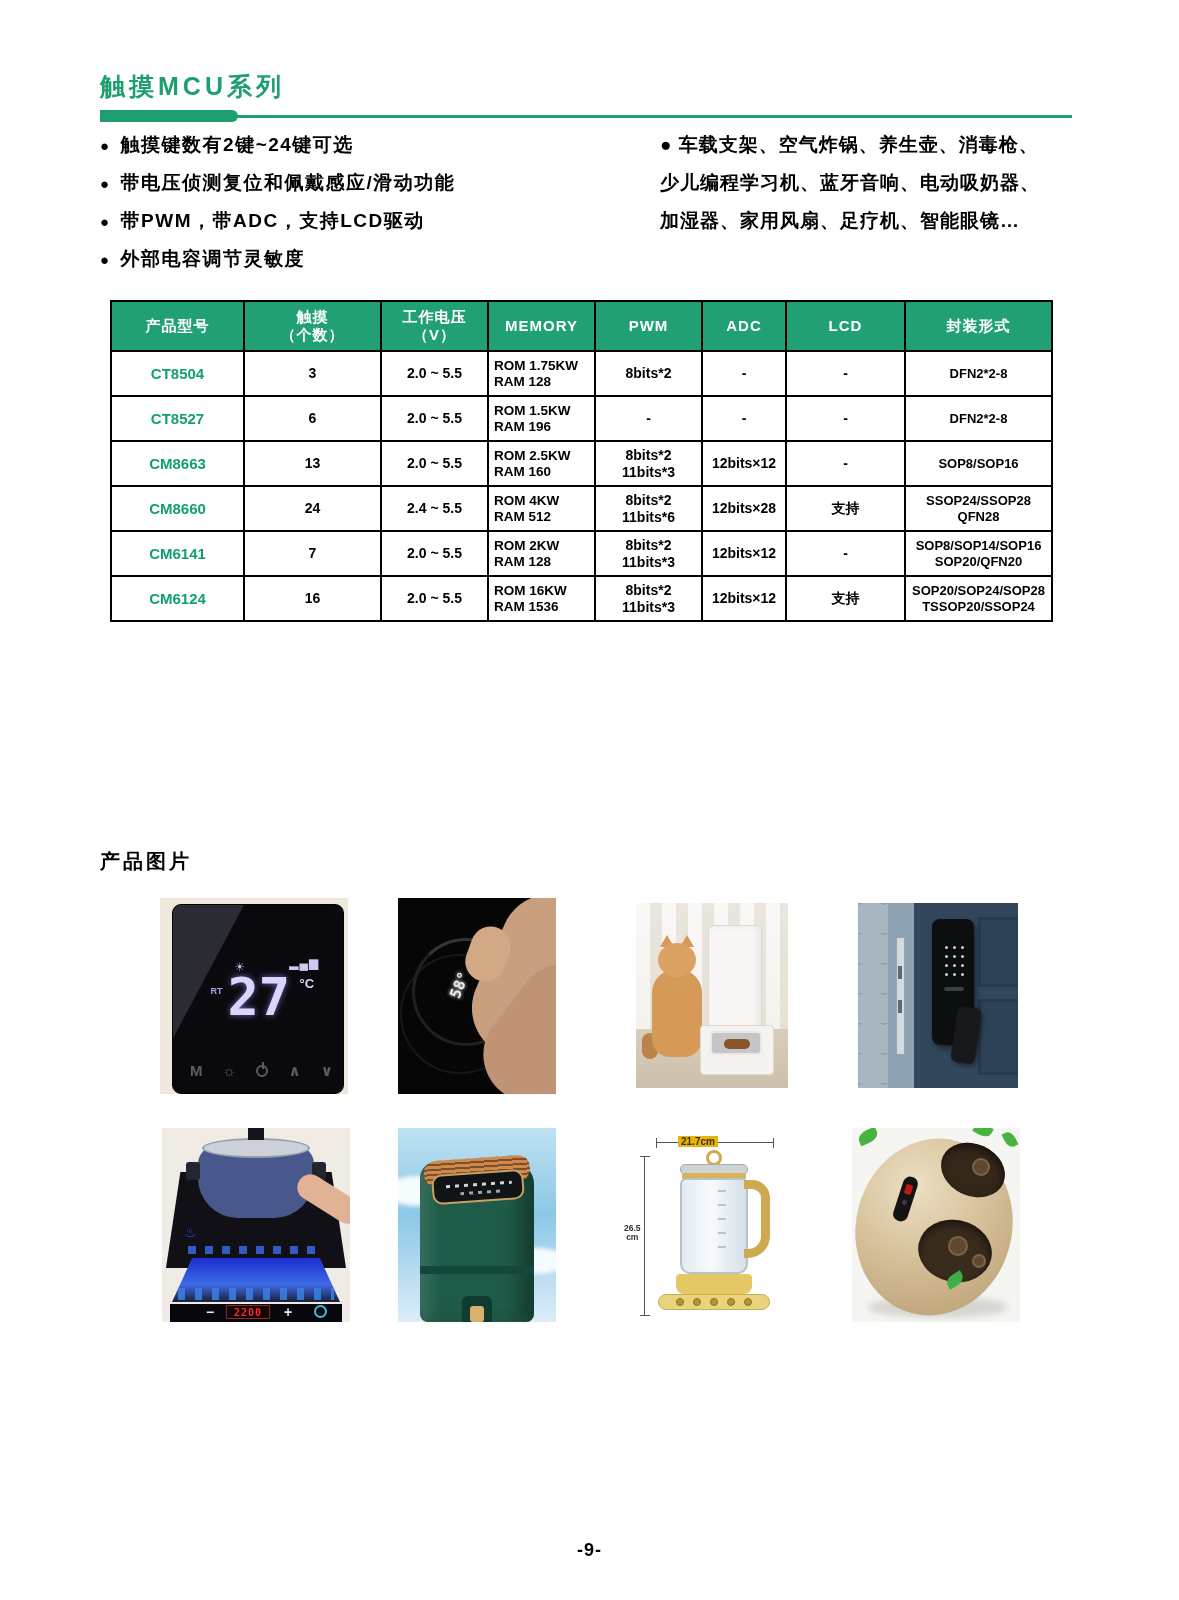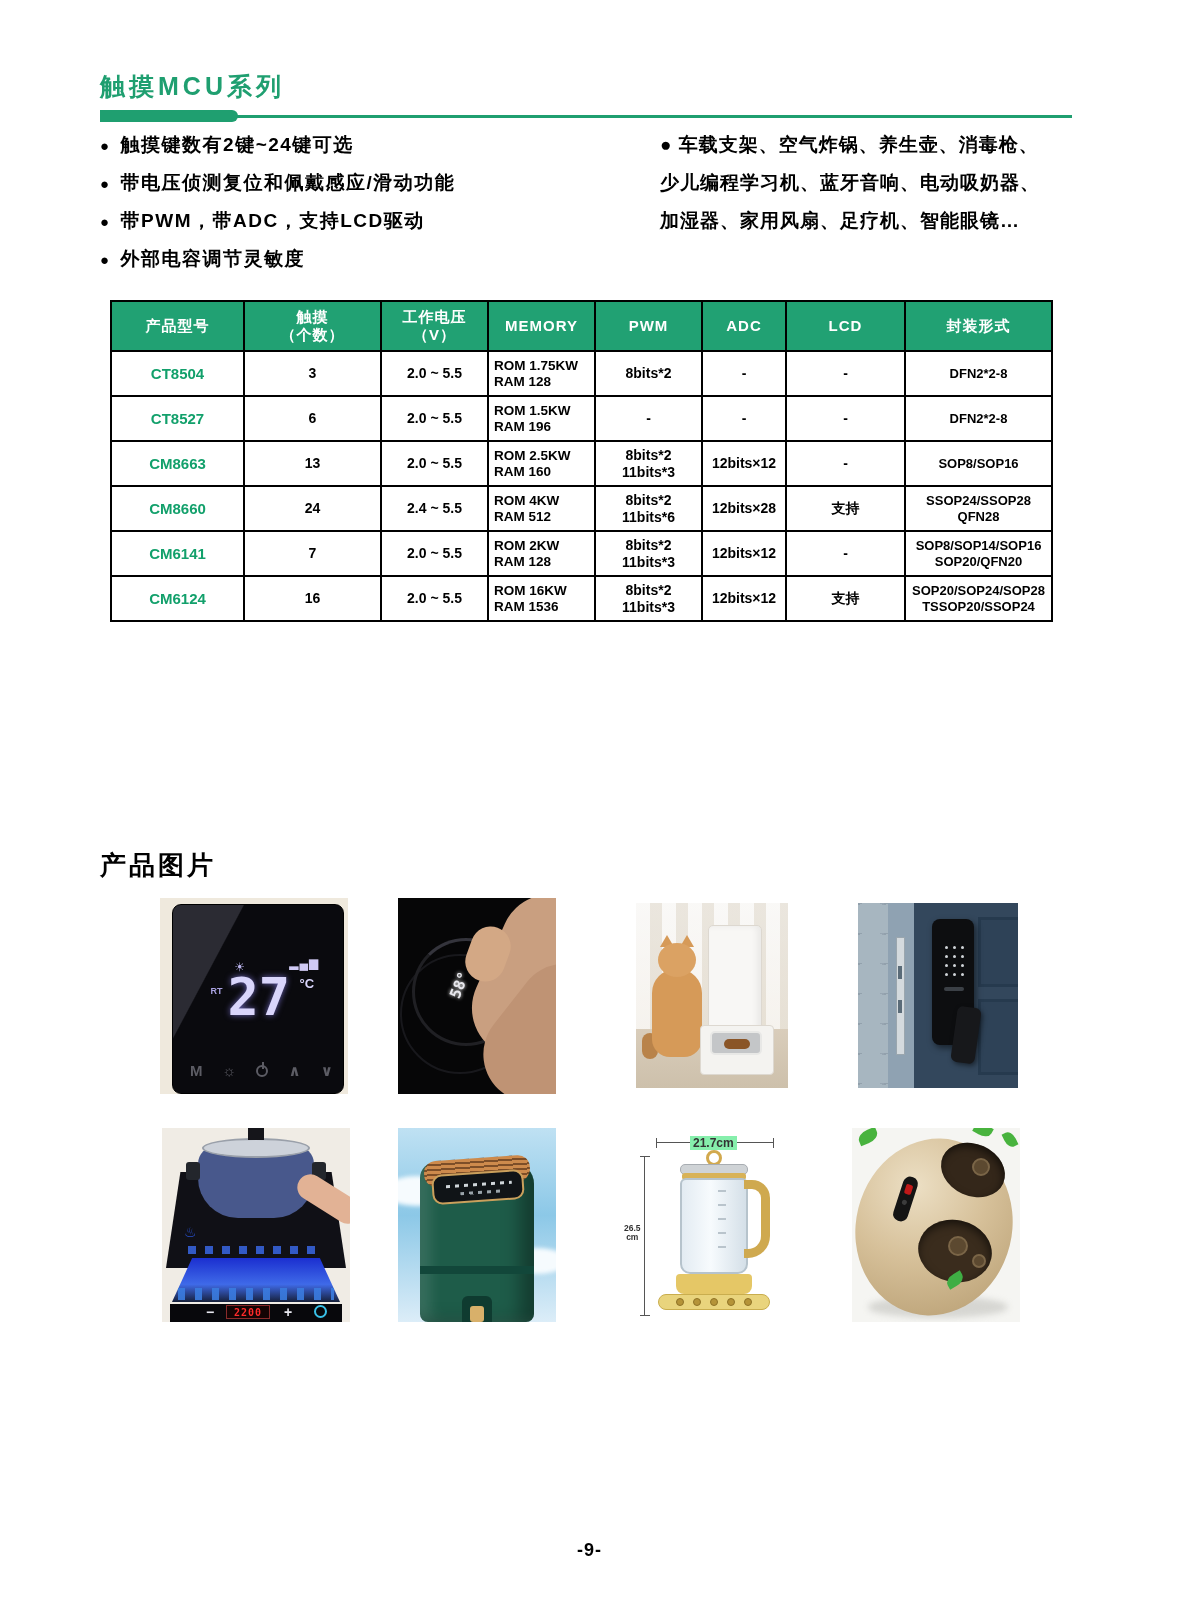--- a/index.html
+++ b/index.html
@@ -30,21 +30,21 @@
                table-layout:fixed; }
   table.spec th, table.spec td { border:2px solid #000; padding:0 3px; text-align:center;
                font-weight:bold; white-space:pre-line; line-height:1.18; overflow:hidden; }
   table.spec th { background:#21a173; color:#fff; height:50px; font-size:15px; letter-spacing:1px; }
   table.spec td { height:45px; font-size:14px; color:#000; }
   table.spec td.model { color:#12a06b; font-size:15px; }
   table.spec td.memory { text-align:left; font-size:13.5px; padding-left:5px; }
   table.spec td.pkg { font-size:13px; }
 
   
-  .gallery-heading { position:absolute; left:100px; top:848px; font-size:26px; font-weight:bold; letter-spacing:3px; }
+  .gallery-heading { position:absolute; left:100px; top:848px; font-size:20px; font-weight:bold; letter-spacing:3px; }
   .fig { position:absolute; overflow:hidden; }
 
   
   .f1 { left:160px; top:898px; width:188px; height:196px; background:#efe9dd; }
   .f1 .panel { position:absolute; left:12px; top:6px; right:4px; bottom:0;
                border-radius:9px; background:linear-gradient(118deg,#2b2b33 26%,#0a0a0e 26.5%);
                border:1px solid #000; }
   .f1 .sun { position:absolute; left:36%; top:29%; color:#b8b2ea; font-size:12px; }
   .f1 .bars { position:absolute; right:14%; top:27%; color:#cfc9f4; font-size:12px; letter-spacing:1px; }
   .f1 .rt { position:absolute; left:22%; top:43%; color:#a9a2e0; font-size:9px; font-weight:bold; }
@@ -162,21 +162,21 @@
   .f6 .seam { position:absolute; left:22px; top:138px; width:114px; height:8px; background:#12473a; }
   .f6 .slot { position:absolute; left:64px; top:168px; width:30px; height:26px; background:#0f3b30;
         border-radius:6px 6px 0 0; }
   .f6 .tab { position:absolute; left:72px; top:178px; width:14px; height:16px; background:#d8b06a; border-radius:3px; }
 
   
   .f7 { left:622px; top:1128px; width:172px; height:194px; background:#fff; }
   .f7 .dimh { position:absolute; left:34px; top:14px; width:118px; border-top:1px solid #555; }
   .f7 .dimh:before,.f7 .dimh:after { content:""; position:absolute; top:-5px; width:1px; height:10px; background:#555; }
   .f7 .dimh:before { left:0; } .f7 .dimh:after { right:0; }
-  .f7 .dimh-label { position:absolute; left:68px; top:8px; background:#86efac; padding:0 3px; font-size:12px;
+  .f7 .dimh-label { position:absolute; left:56px; top:8px; background:#eab308; padding:0 3px; font-size:10px;
         font-weight:bold; color:#333; }
   .f7 .dimv { position:absolute; left:22px; top:28px; height:160px; border-left:1px solid #555; }
   .f7 .dimv:before,.f7 .dimv:after { content:""; position:absolute; left:-5px; width:10px; height:1px; background:#555; }
   .f7 .dimv:before { top:0; } .f7 .dimv:after { bottom:0; }
   .f7 .dimv-label { position:absolute; left:2px; top:96px; font-size:8.5px; font-weight:bold; color:#333;
         background:#fff; line-height:1.1; text-align:center; }
   .f7 .ring { position:absolute; left:84px; top:22px; width:16px; height:16px; border:3px solid #d2a94e; border-radius:50%; }
   .f7 .lid { position:absolute; left:58px; top:36px; width:68px; height:11px; background:#cfd3d6;
         border-radius:5px; border:1px solid #a8adb2; }
   .f7 .collar { position:absolute; left:60px; top:45px; width:64px; height:7px; background:#d8b257; border-radius:3px; }

